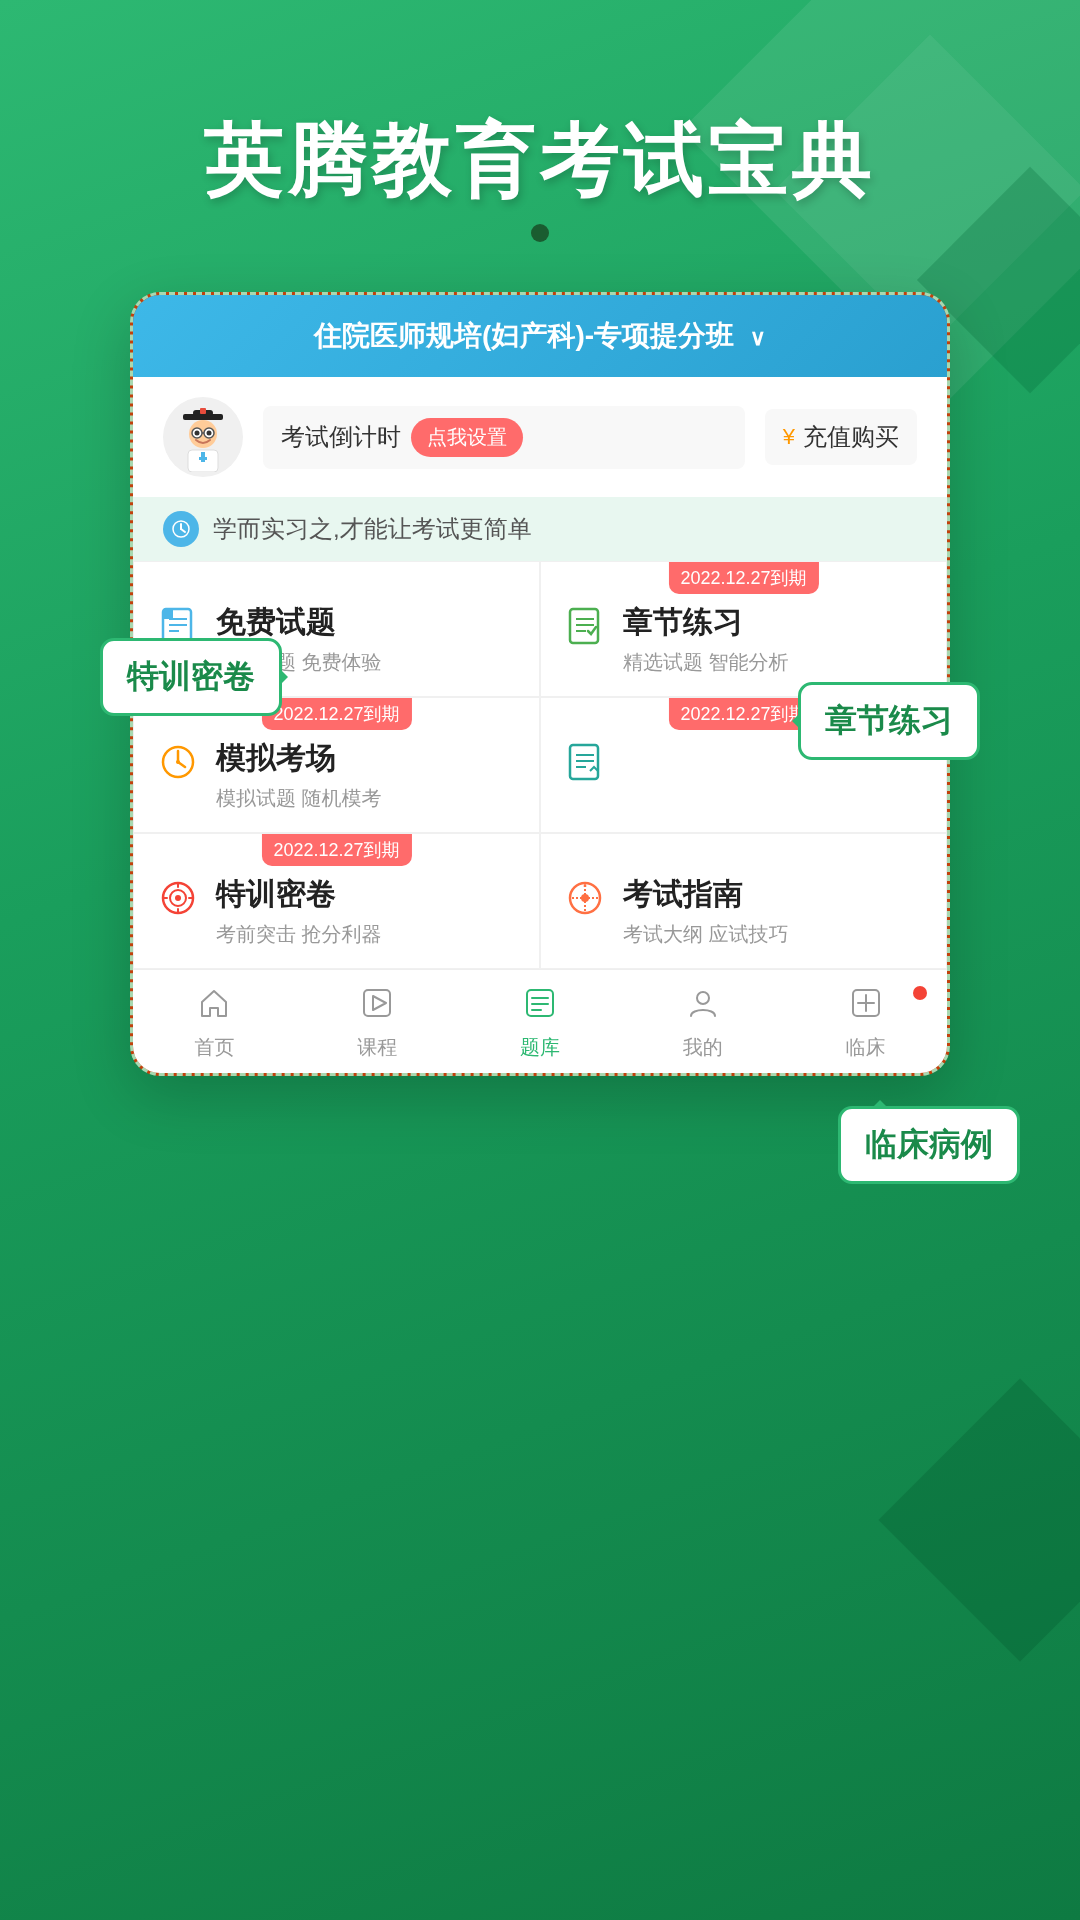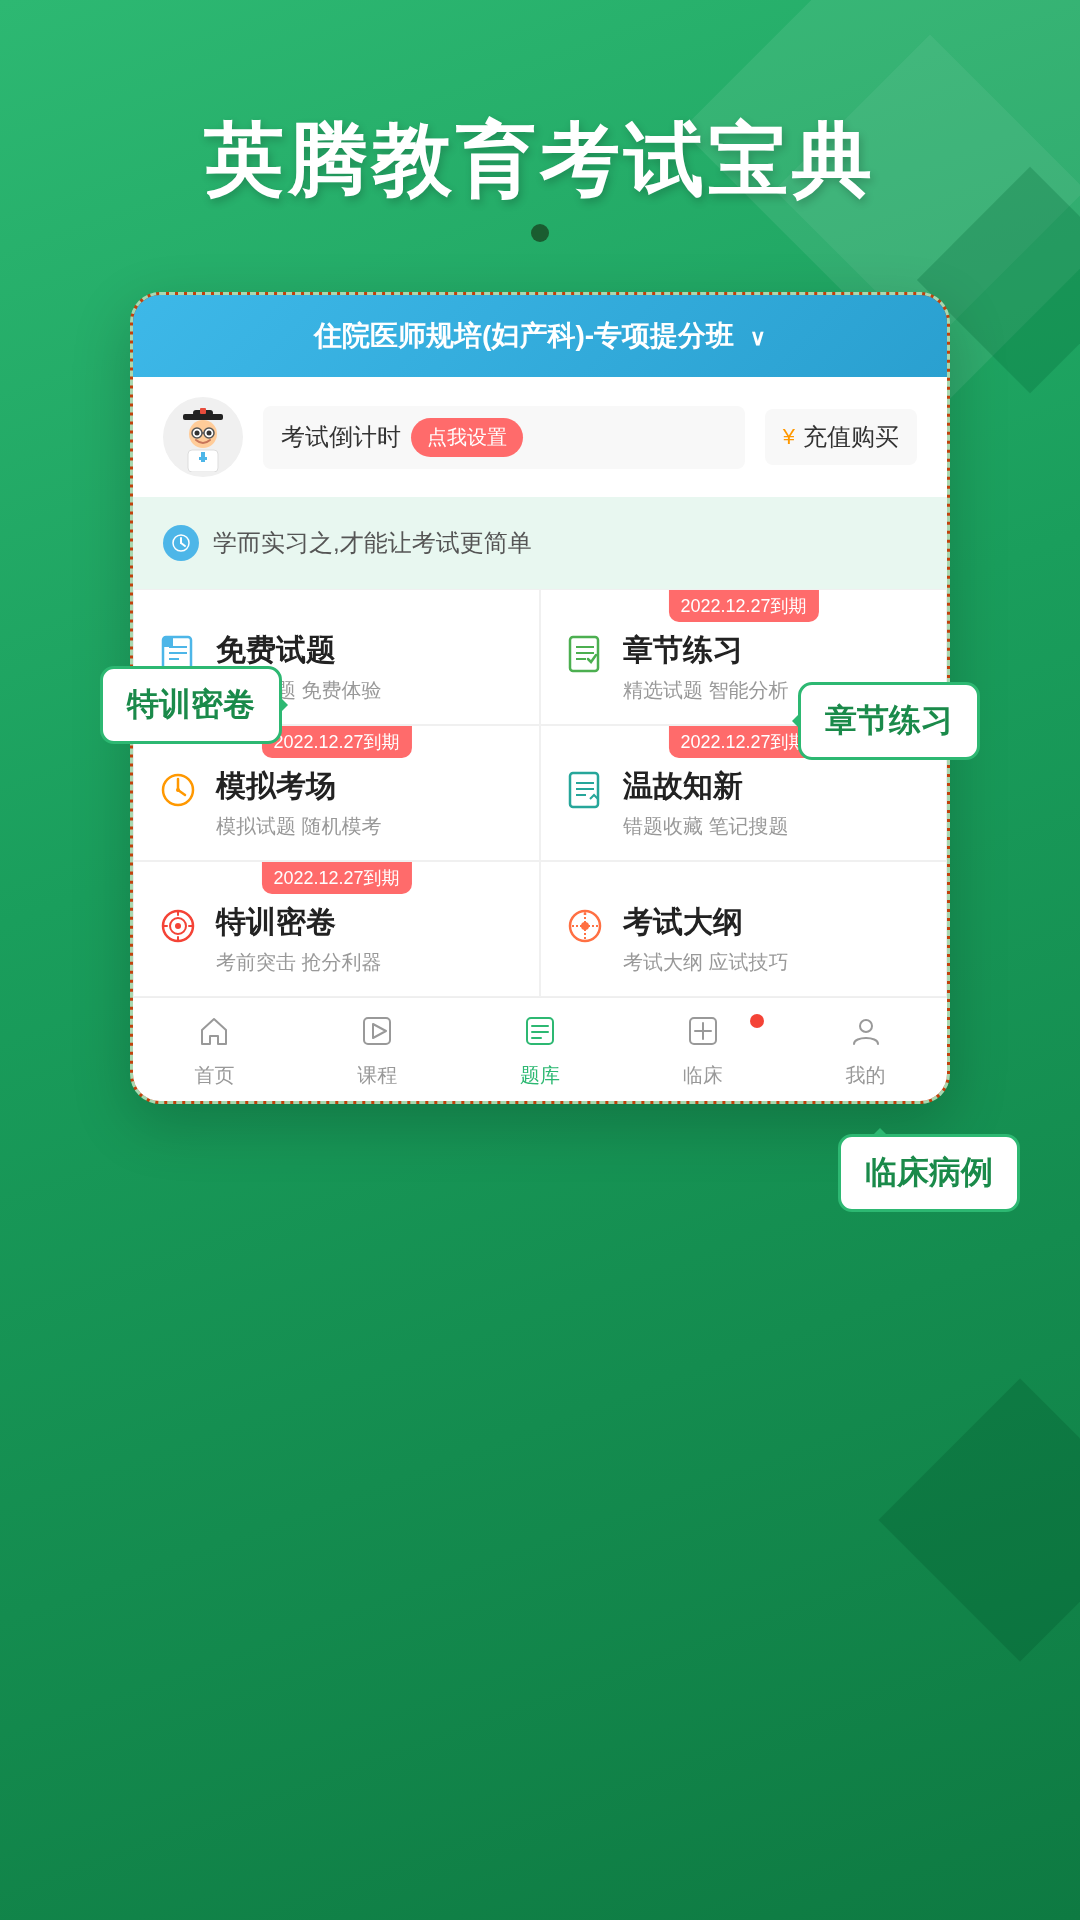--- a/index.html
+++ b/index.html
@@ -177,21 +177,21 @@
       white-space: nowrap;
     }
     .money-icon {
       font-size: 22px;
       color: #ff9800;
     }
 
     
     .motto-bar {
       background: #e8f7f0;
-      padding: 28px 30px;
+      padding: 14px 30px;
       display: flex;
       align-items: center;
       gap: 14px;
     }
     .clock-icon-circle {
       width: 36px;
       height: 36px;
       border-radius: 50%;
       background: #4db6e8;
       display: flex;
@@ -522,24 +522,20 @@
         <div class="menu-item-badge">2022.12.27到期</div>
         <div class="menu-item-content">
           <div class="menu-icon teal">
             <svg width="42" height="42" viewBox="0 0 42 42" fill="none">
               <rect x="6" y="4" width="28" height="34" rx="3" stroke="#26a69a" stroke-width="2.5" fill="none"></rect>
               <line x1="12" y1="14" x2="30" y2="14" stroke="#26a69a" stroke-width="2"></line>
               <line x1="12" y1="20" x2="30" y2="20" stroke="#26a69a" stroke-width="2"></line>
               <line x1="12" y1="26" x2="22" y2="26" stroke="#26a69a" stroke-width="2"></line>
               <path d="M26 30 L30 26 L34 30" stroke="#26a69a" stroke-width="2" fill="none"></path>
             </svg>
-          </div>
-          <div class="menu-item-text">
-            <div class="menu-item-title">温故知新</div>
-            <div class="menu-item-desc">错题收藏 笔记搜题</div>
           </div>
         </div>
       </div>
 
       <div class="menu-item">
         <div class="menu-item-badge">2022.12.27到期</div>
         <div class="menu-item-content">
           <div class="menu-icon red">
             <svg width="42" height="42" viewBox="0 0 42 42" fill="none">
               <circle cx="21" cy="21" r="15" stroke="#f44336" stroke-width="2.5" fill="none"></circle>
@@ -563,21 +559,21 @@
           <div class="menu-icon coral">
             <svg width="42" height="42" viewBox="0 0 42 42" fill="none">
               <circle cx="21" cy="21" r="15" stroke="#ff7043" stroke-width="2.5" fill="none"></circle>
               <line x1="21" y1="8" x2="21" y2="34" stroke="#ff7043" stroke-width="2" stroke-dasharray="2,2"></line>
               <line x1="8" y1="21" x2="34" y2="21" stroke="#ff7043" stroke-width="2" stroke-dasharray="2,2"></line>
               <circle cx="21" cy="21" r="4" fill="#ff7043"></circle>
               <path d="M21 6 L23 10 L21 8 L19 10 Z" fill="#ff7043"></path>
             </svg>
           </div>
           <div class="menu-item-text">
-            <div class="menu-item-title">考试大纲</div>
+            <div class="menu-item-title">考试指南</div>
             <div class="menu-item-desc">考试大纲 应试技巧</div>
           </div>
         </div>
       </div>
 
     </div>
 
     <div class="bottom-nav">
 
       <div class="nav-item">
@@ -604,42 +600,42 @@
           <svg width="34" height="34" viewBox="0 0 34 34" fill="none">
             <rect x="4" y="4" width="26" height="26" rx="4" stroke="#2db872" stroke-width="2" fill="none"></rect>
             <line x1="9" y1="12" x2="25" y2="12" stroke="#2db872" stroke-width="2" stroke-linecap="round"></line>
             <line x1="9" y1="18" x2="25" y2="18" stroke="#2db872" stroke-width="2" stroke-linecap="round"></line>
             <line x1="9" y1="24" x2="18" y2="24" stroke="#2db872" stroke-width="2" stroke-linecap="round"></line>
           </svg>
         </div>
         <span class="nav-label active">题库</span>
       </div>
 
+      <div class="nav-item">
+        <div class="nav-icon">
+          <svg width="34" height="34" viewBox="0 0 34 34" fill="none">
+            <circle cx="17" cy="12" r="6" stroke="#999" stroke-width="2" fill="none"></circle>
+            <path d="M5 30 C5 22 29 22 29 30" stroke="#999" stroke-width="2" fill="none" stroke-linecap="round"></path>
+          </svg>
+        </div>
+        <span class="nav-label">我的</span>
+      </div>
+
       <div class="nav-item nav-item-clinical">
         <div class="nav-dot"></div>
         <div class="nav-icon">
           <svg width="34" height="34" viewBox="0 0 34 34" fill="none">
             <rect x="4" y="4" width="26" height="26" rx="4" stroke="#999" stroke-width="2" fill="none"></rect>
             <line x1="17" y1="9" x2="17" y2="25" stroke="#999" stroke-width="2" stroke-linecap="round"></line>
             <line x1="9" y1="17" x2="25" y2="17" stroke="#999" stroke-width="2" stroke-linecap="round"></line>
           </svg>
         </div>
         <span class="nav-label">临床</span>
       </div>
 
-      <div class="nav-item">
-        <div class="nav-icon">
-          <svg width="34" height="34" viewBox="0 0 34 34" fill="none">
-            <circle cx="17" cy="12" r="6" stroke="#999" stroke-width="2" fill="none"></circle>
-            <path d="M5 30 C5 22 29 22 29 30" stroke="#999" stroke-width="2" fill="none" stroke-linecap="round"></path>
-          </svg>
-        </div>
-        <span class="nav-label">我的</span>
-      </div>
-
     </div>
   </div>
 </div>
 
 <div class="bottom-section">
   <div class="callout-linchuan">
     <span>临床病例</span>
   </div>
 </div>
 

